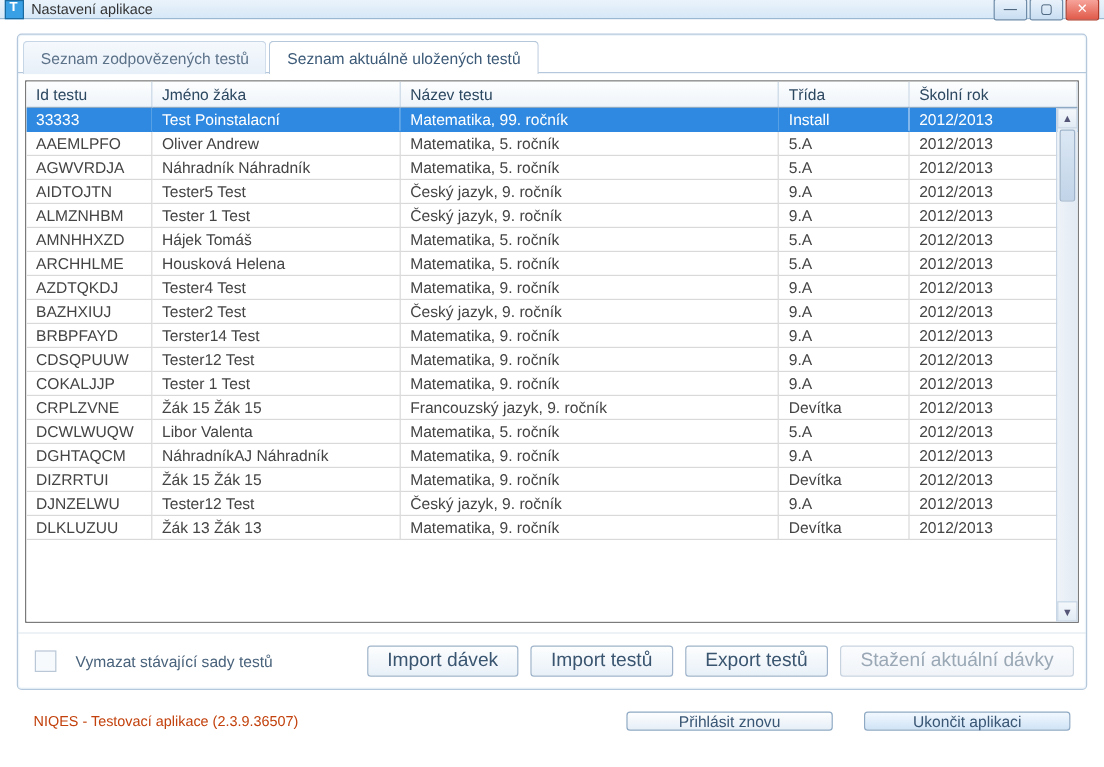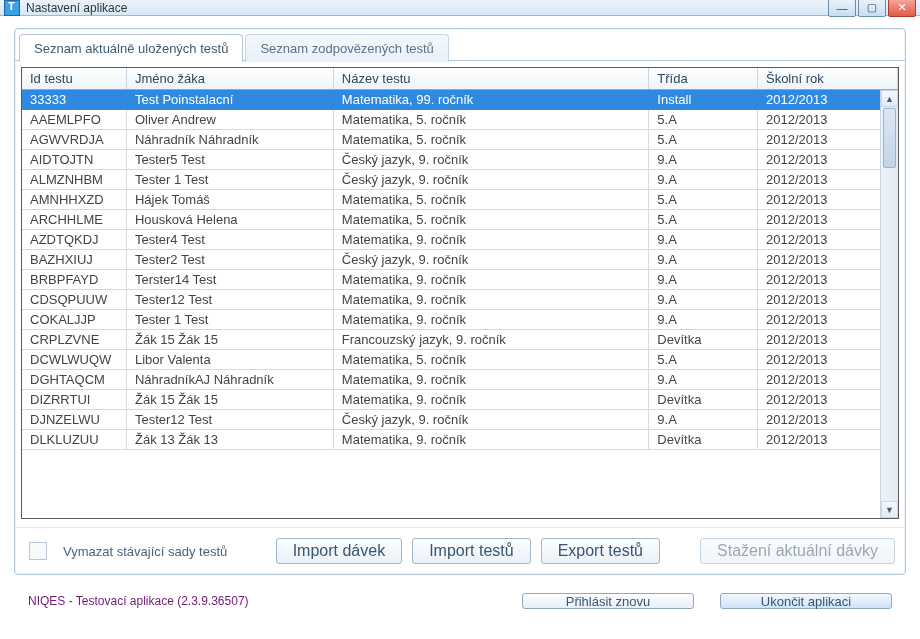--- a/index.html
+++ b/index.html
@@ -99,28 +99,28 @@
     display: inline-block; margin-right: 6px; vertical-align: middle;
   }
   .chk-label { color: #4a637c; font-size: 13px; }
 
   .btn {
     height: 26px; padding: 0 16px; border: 1px solid #9fb4ca; border-radius: 3px;
     background: linear-gradient(to bottom,#fdfefe 0%,#e8f0f8 100%);
     color: #3a5570; font-size: 16px; display: inline-flex; align-items: center; justify-content: center;
     white-space: nowrap;
   }
-  .btn.disabled { color: #9aa8b6; border-color:#c7d3df; background:linear-gradient(to bottom,#fbfcfe,#f0f4f8);margin-left:30px;}
+  .btn.disabled { color: #9aa8b6; border-color:#c7d3df; background:linear-gradient(to bottom,#fbfcfe,#f0f4f8);}
   .flex-sp { flex: 1; }
 
   
   .appbar {
     display: flex; align-items: center; padding: 18px 14px 14px 14px;
   }
-  .appinfo { color: #701a75; font-size: 12px; }
+  .appinfo { color: #c2410c; font-size: 12px; }
   .big-btn {
     height: 16px; min-width: 172px; padding: 0 18px; margin-left: 26px;
     border: 1px solid #8ea9c4; border-radius: 3px;
     background: linear-gradient(to bottom,#fdfefe,#e6eef7);
     color: #395674; font-size: 13px; display: inline-flex; align-items: center; justify-content: center;
   }
   .big-btn.primary {
     background: linear-gradient(to bottom,#f2f8fe,#cfe3f6);
   }
 
@@ -152,22 +152,22 @@
   <span class="spacer"></span>
   <span class="win-btn">—</span>
   <span class="win-btn">▢</span>
   <span class="win-btn close">✕</span>
 </div>
 
 <div class="client">
   <div class="panel">
 
     <div class="tabs">
+      <div class="tab">Seznam zodpovězených testů</div>
       <div class="tab active">Seznam aktuálně uložených testů</div>
-      <div class="tab">Seznam zodpovězených testů</div>
     </div>
 
     <div class="tab-body">
       <div class="grid-wrap">
         <div class="grid">
           <table>
             <colgroup>
               <col class="c-id">
                 <col class="c-name">
                 <col class="c-test">

